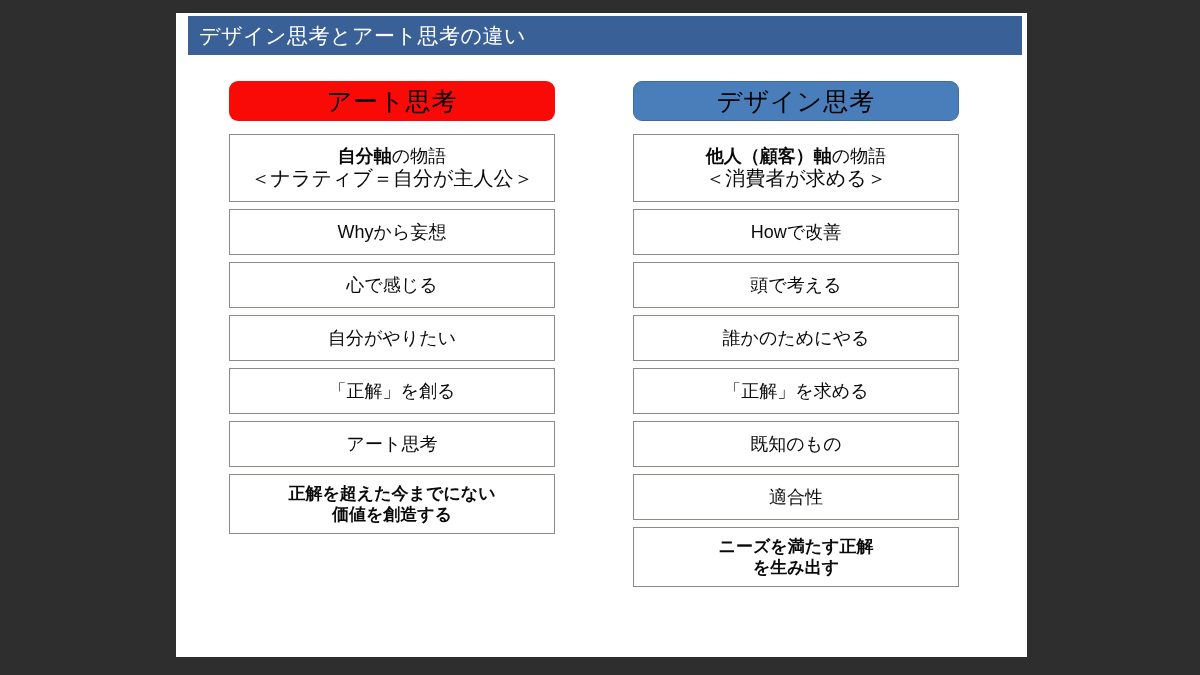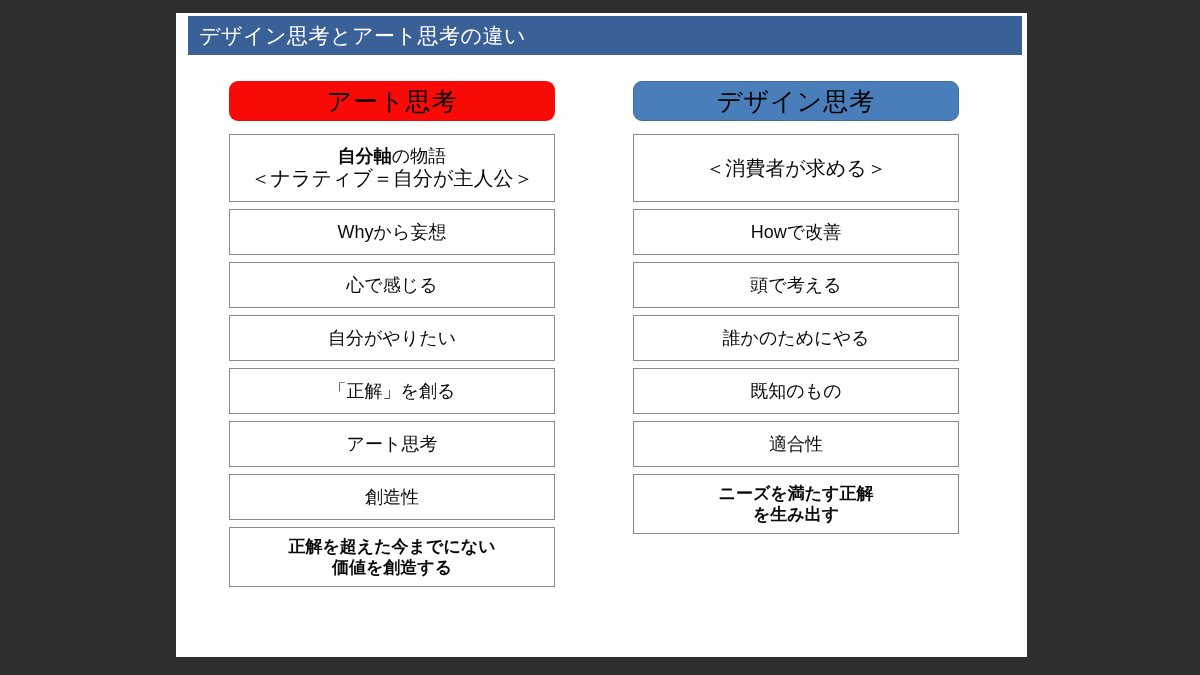--- a/index.html
+++ b/index.html
@@ -157,53 +157,54 @@
           </div>
 
           <div class="cell single">
             <div class="line-main">「正解」を創る</div>
           </div>
 
           <div class="cell single">
             <div class="line-main">アート思考</div>
           </div>
 
-          <div class="cell single">
-            <div class="line-main">創造性</div>
-          </div>
 
           <div class="cell footer">
             <div class="line-strong">正解を超えた今までにない</div>
             <div class="line-strong">価値を創造する</div>
           </div>
 
         </div>
       </div>
 
       <div class="col col-right">
         <div class="col-header" style="background: rgb(74, 126, 187); color: #000000;">デザイン思考</div>
 
         <div class="cells">
 
           <div class="cell double">
+            <div class="line-main bold-lead"><b>他人（顧客）軸</b><span>の物語</span></div>
             <div class="line-sub">＜消費者が求める＞</div>
           </div>
 
           <div class="cell single">
             <div class="line-main">Howで改善</div>
           </div>
 
           <div class="cell single">
             <div class="line-main">頭で考える</div>
           </div>
 
           <div class="cell single">
             <div class="line-main">誰かのためにやる</div>
           </div>
 
+          <div class="cell single">
+            <div class="line-main">「正解」を求める</div>
+          </div>
 
           <div class="cell single">
             <div class="line-main">既知のもの</div>
           </div>
 
           <div class="cell single">
             <div class="line-main">適合性</div>
           </div>
 
           <div class="cell footer">

